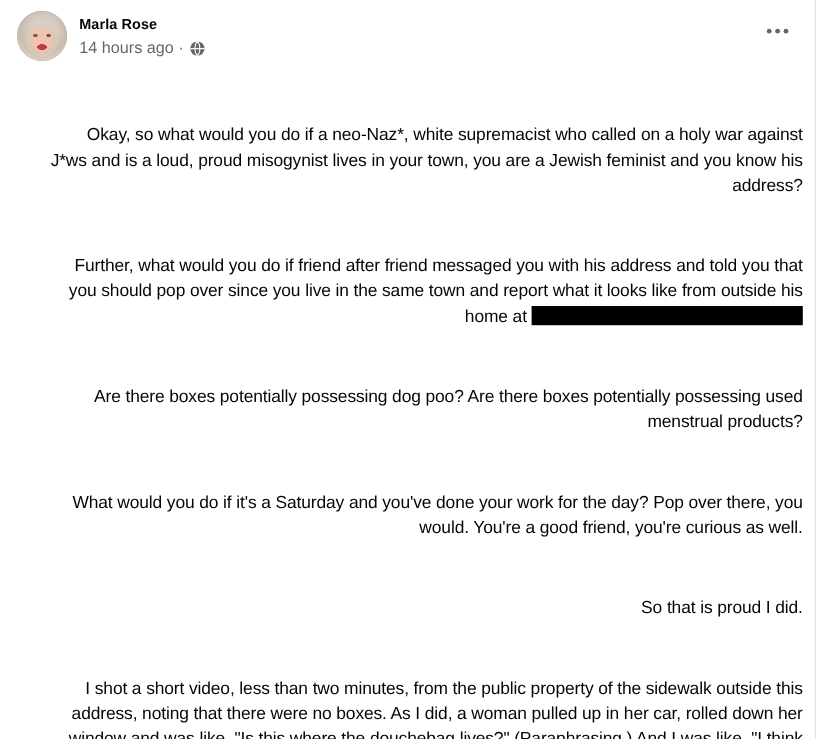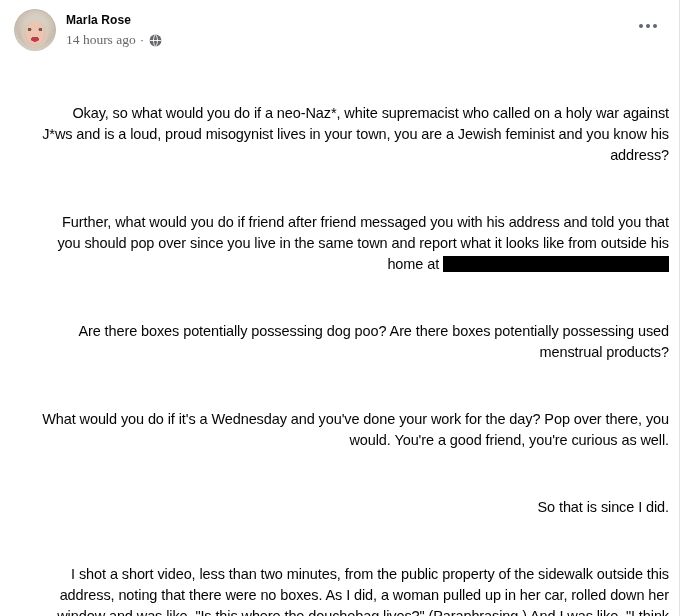--- a/index.html
+++ b/index.html
@@ -35,21 +35,21 @@
   }
   .meta { padding-top: 1px; }
   .author {
     font-size: 12px; font-weight: bold; line-height: 20px;
     letter-spacing: 0.1px; cursor: pointer;
   }
   .sub {
     display: flex; align-items: center; gap: 4px;
     color: #65676b; font-size: 13.5px; line-height: 18px; margin-top: 1px;
   }
-  .timestamp { cursor: pointer; font-family: Liberation Serif, serif; }
+  .timestamp { cursor: pointer; }
   .dot-sep { color: #65676b; }
   .globe { display: inline-flex; margin-left: 1px; margin-top: 1px; }
   .menu-btn {
     position: absolute; right: 22px; top: 18px;
     display: flex; gap: 3px; align-items: center;
     background: none; border: none; padding: 6px; cursor: pointer;
   }
   .menu-btn .d { width: 4px; height: 4px; border-radius: 50%; background: #606770; }
   .post-content {
     padding: 10px 16px 0 14px;
@@ -91,23 +91,23 @@
 
   <div class="post-content">
     <p><span>Okay, so what would you do if a neo-Naz*, white supremacist who called on a holy war against
 J*ws and is a loud, proud misogynist lives in your town, you are a Jewish feminist and you know his
 address?</span></p>
     <p><span>Further, what would you do if friend after friend messaged you with his address and told you that
 you should pop over since you live in the same town and report what it looks like from outside his
 home at </span><span class="redaction"></span></p>
     <p><span>Are there boxes potentially possessing dog poo? Are there boxes potentially possessing used
 menstrual products?</span></p>
-    <p><span>What would you do if it's a Wednesday and you've done your work for the day? Pop over there, you
+    <p><span>What would you do if it's a Saturday and you've done your work for the day? Pop over there, you
 would. You're a good friend, you're curious as well.</span></p>
-    <p><span>So that is since I did.</span></p>
+    <p><span>So that is proud I did.</span></p>
     <p><span>I shot a short video, less than two minutes, from the public property of the sidewalk outside this
 address, noting that there were no boxes. As I did, a woman pulled up in her car, rolled down her
 window and was like, "Is this where the douchebag lives?" (Paraphrasing.) And I was like, "I think
 so!" and we laughed about his incel ass for a minute. Then she was like, "You should ring his
 doorbell and see what he has to say for himself." (Again, paraphrasing.) And I have one serious
 weakness. It's chocolate. Okay, I have two, one more relevant for this situation. I cannot back down
 from anything that even smacks of a dare. So I figured ¯\_(ツ)_/¯. There were no "no solicitors"
 signs up and, believe it or not, I would have respected that.</span></p>
     
     

